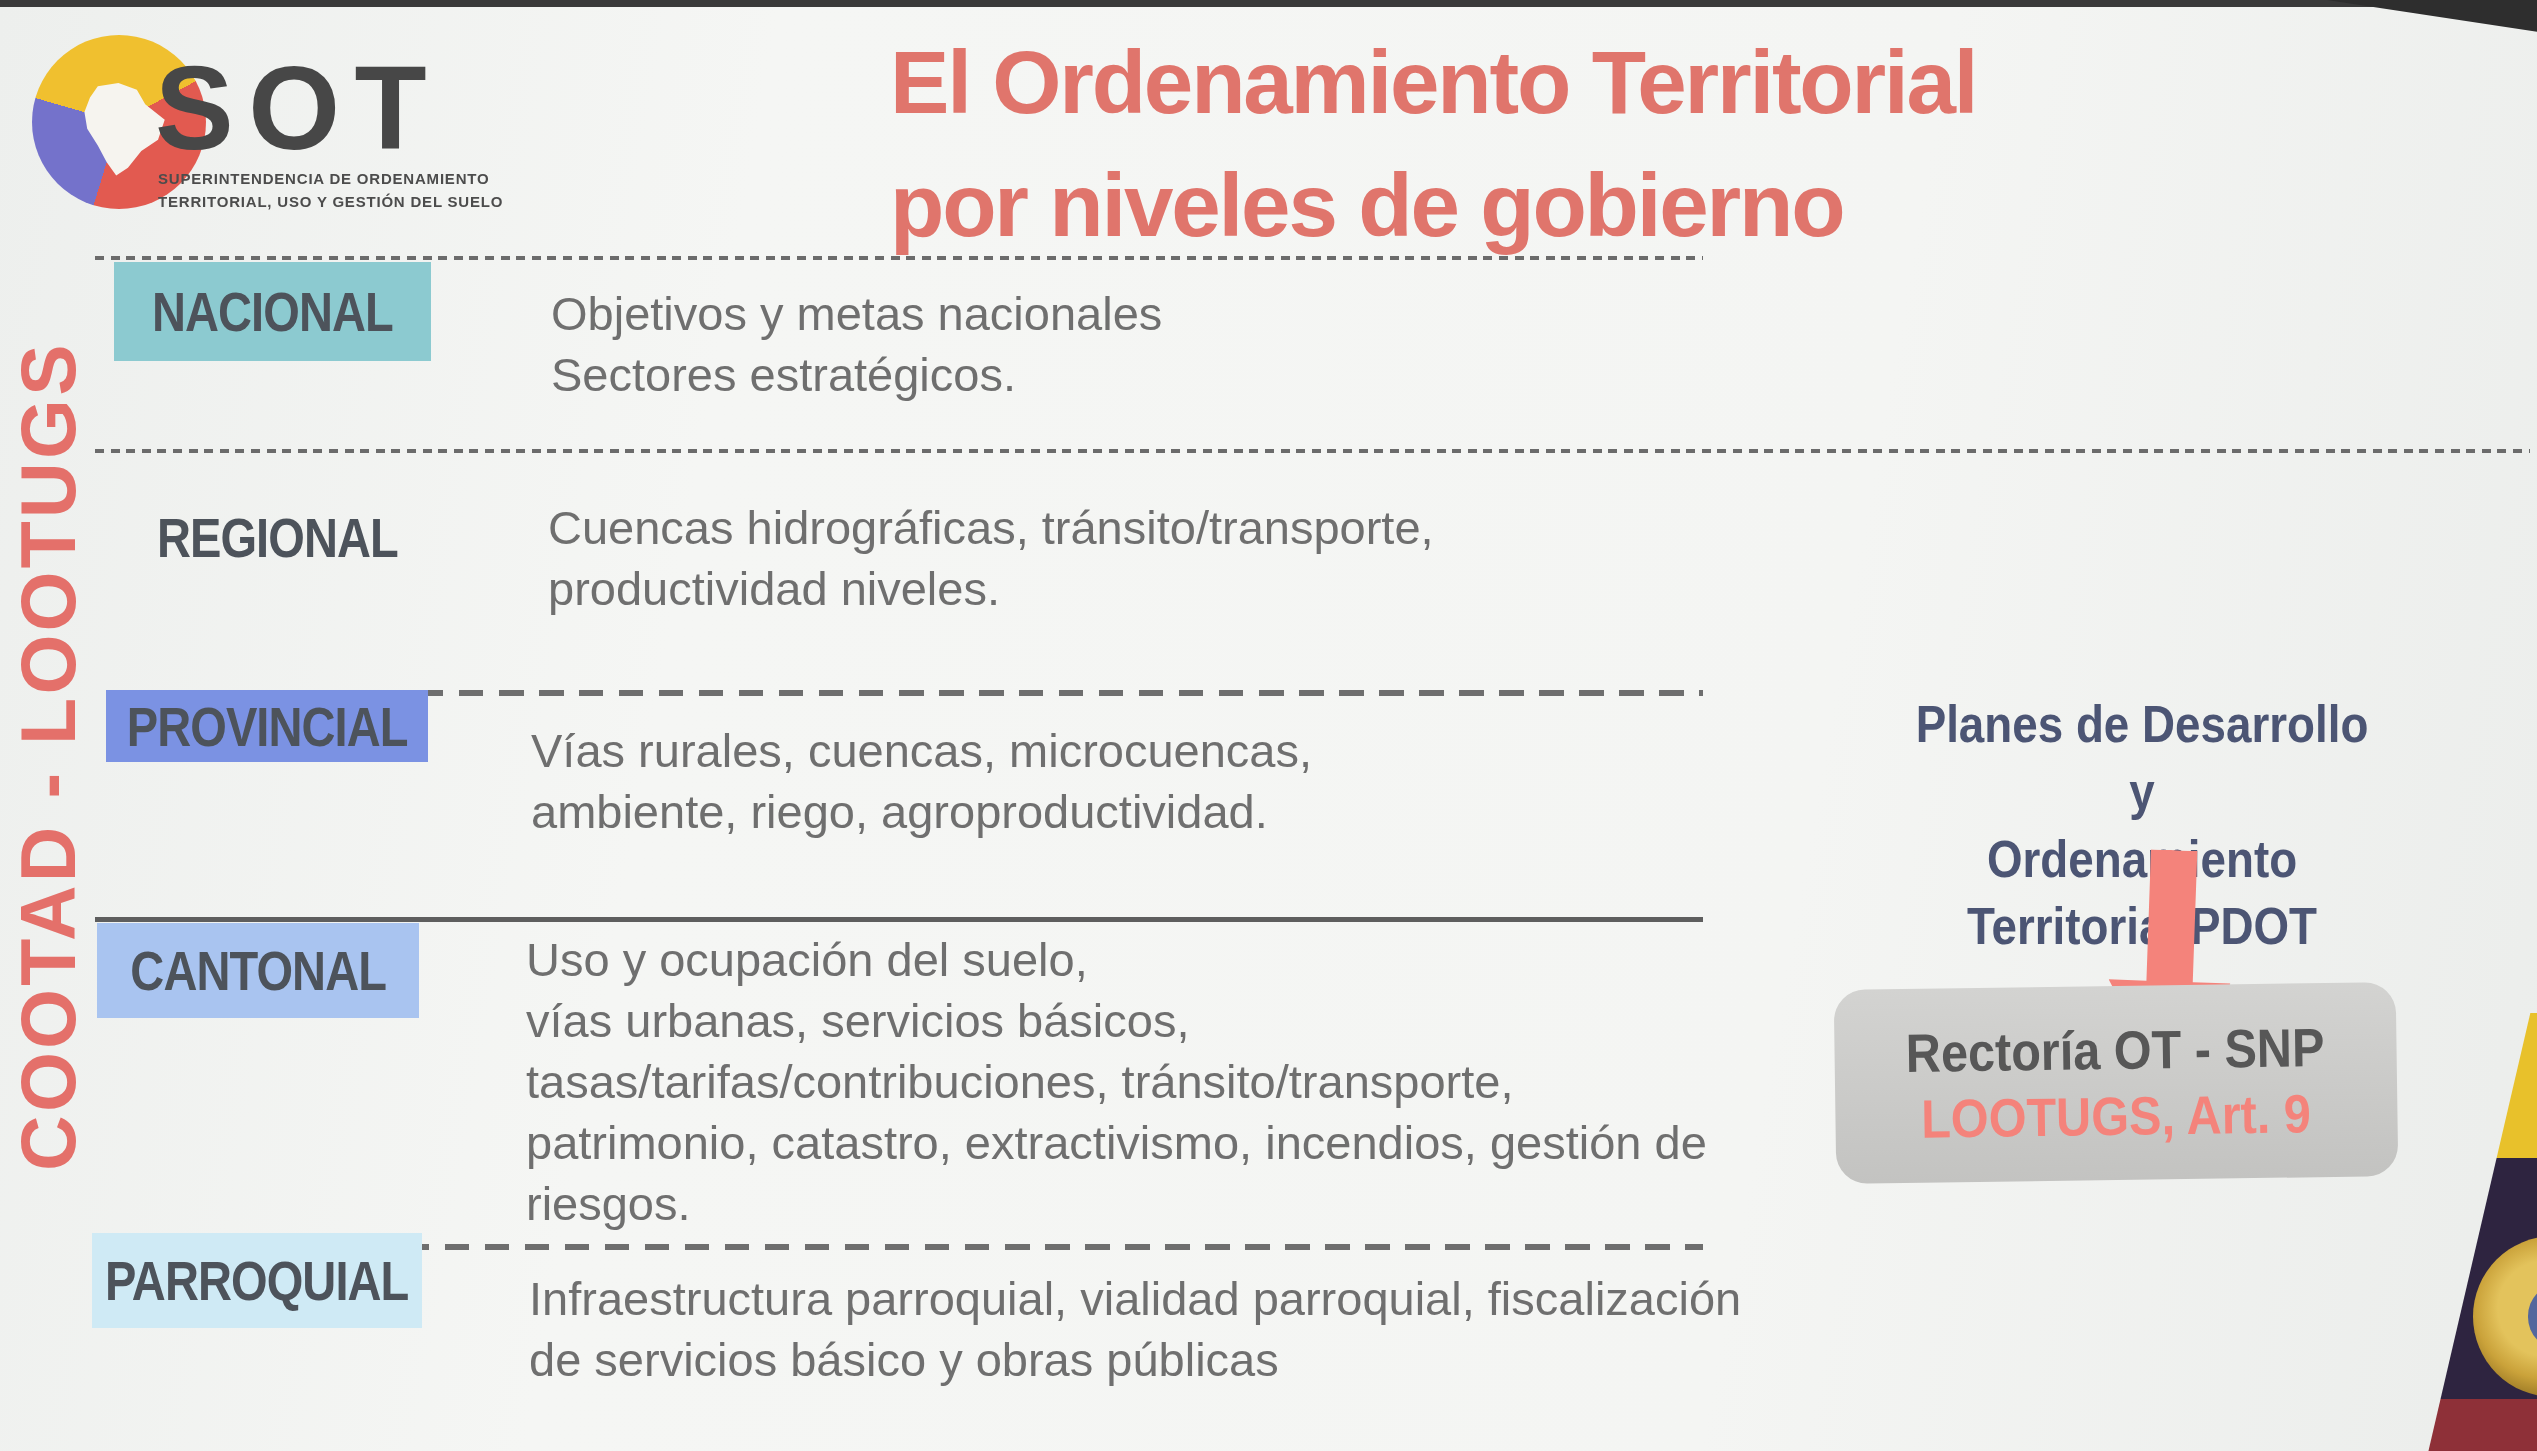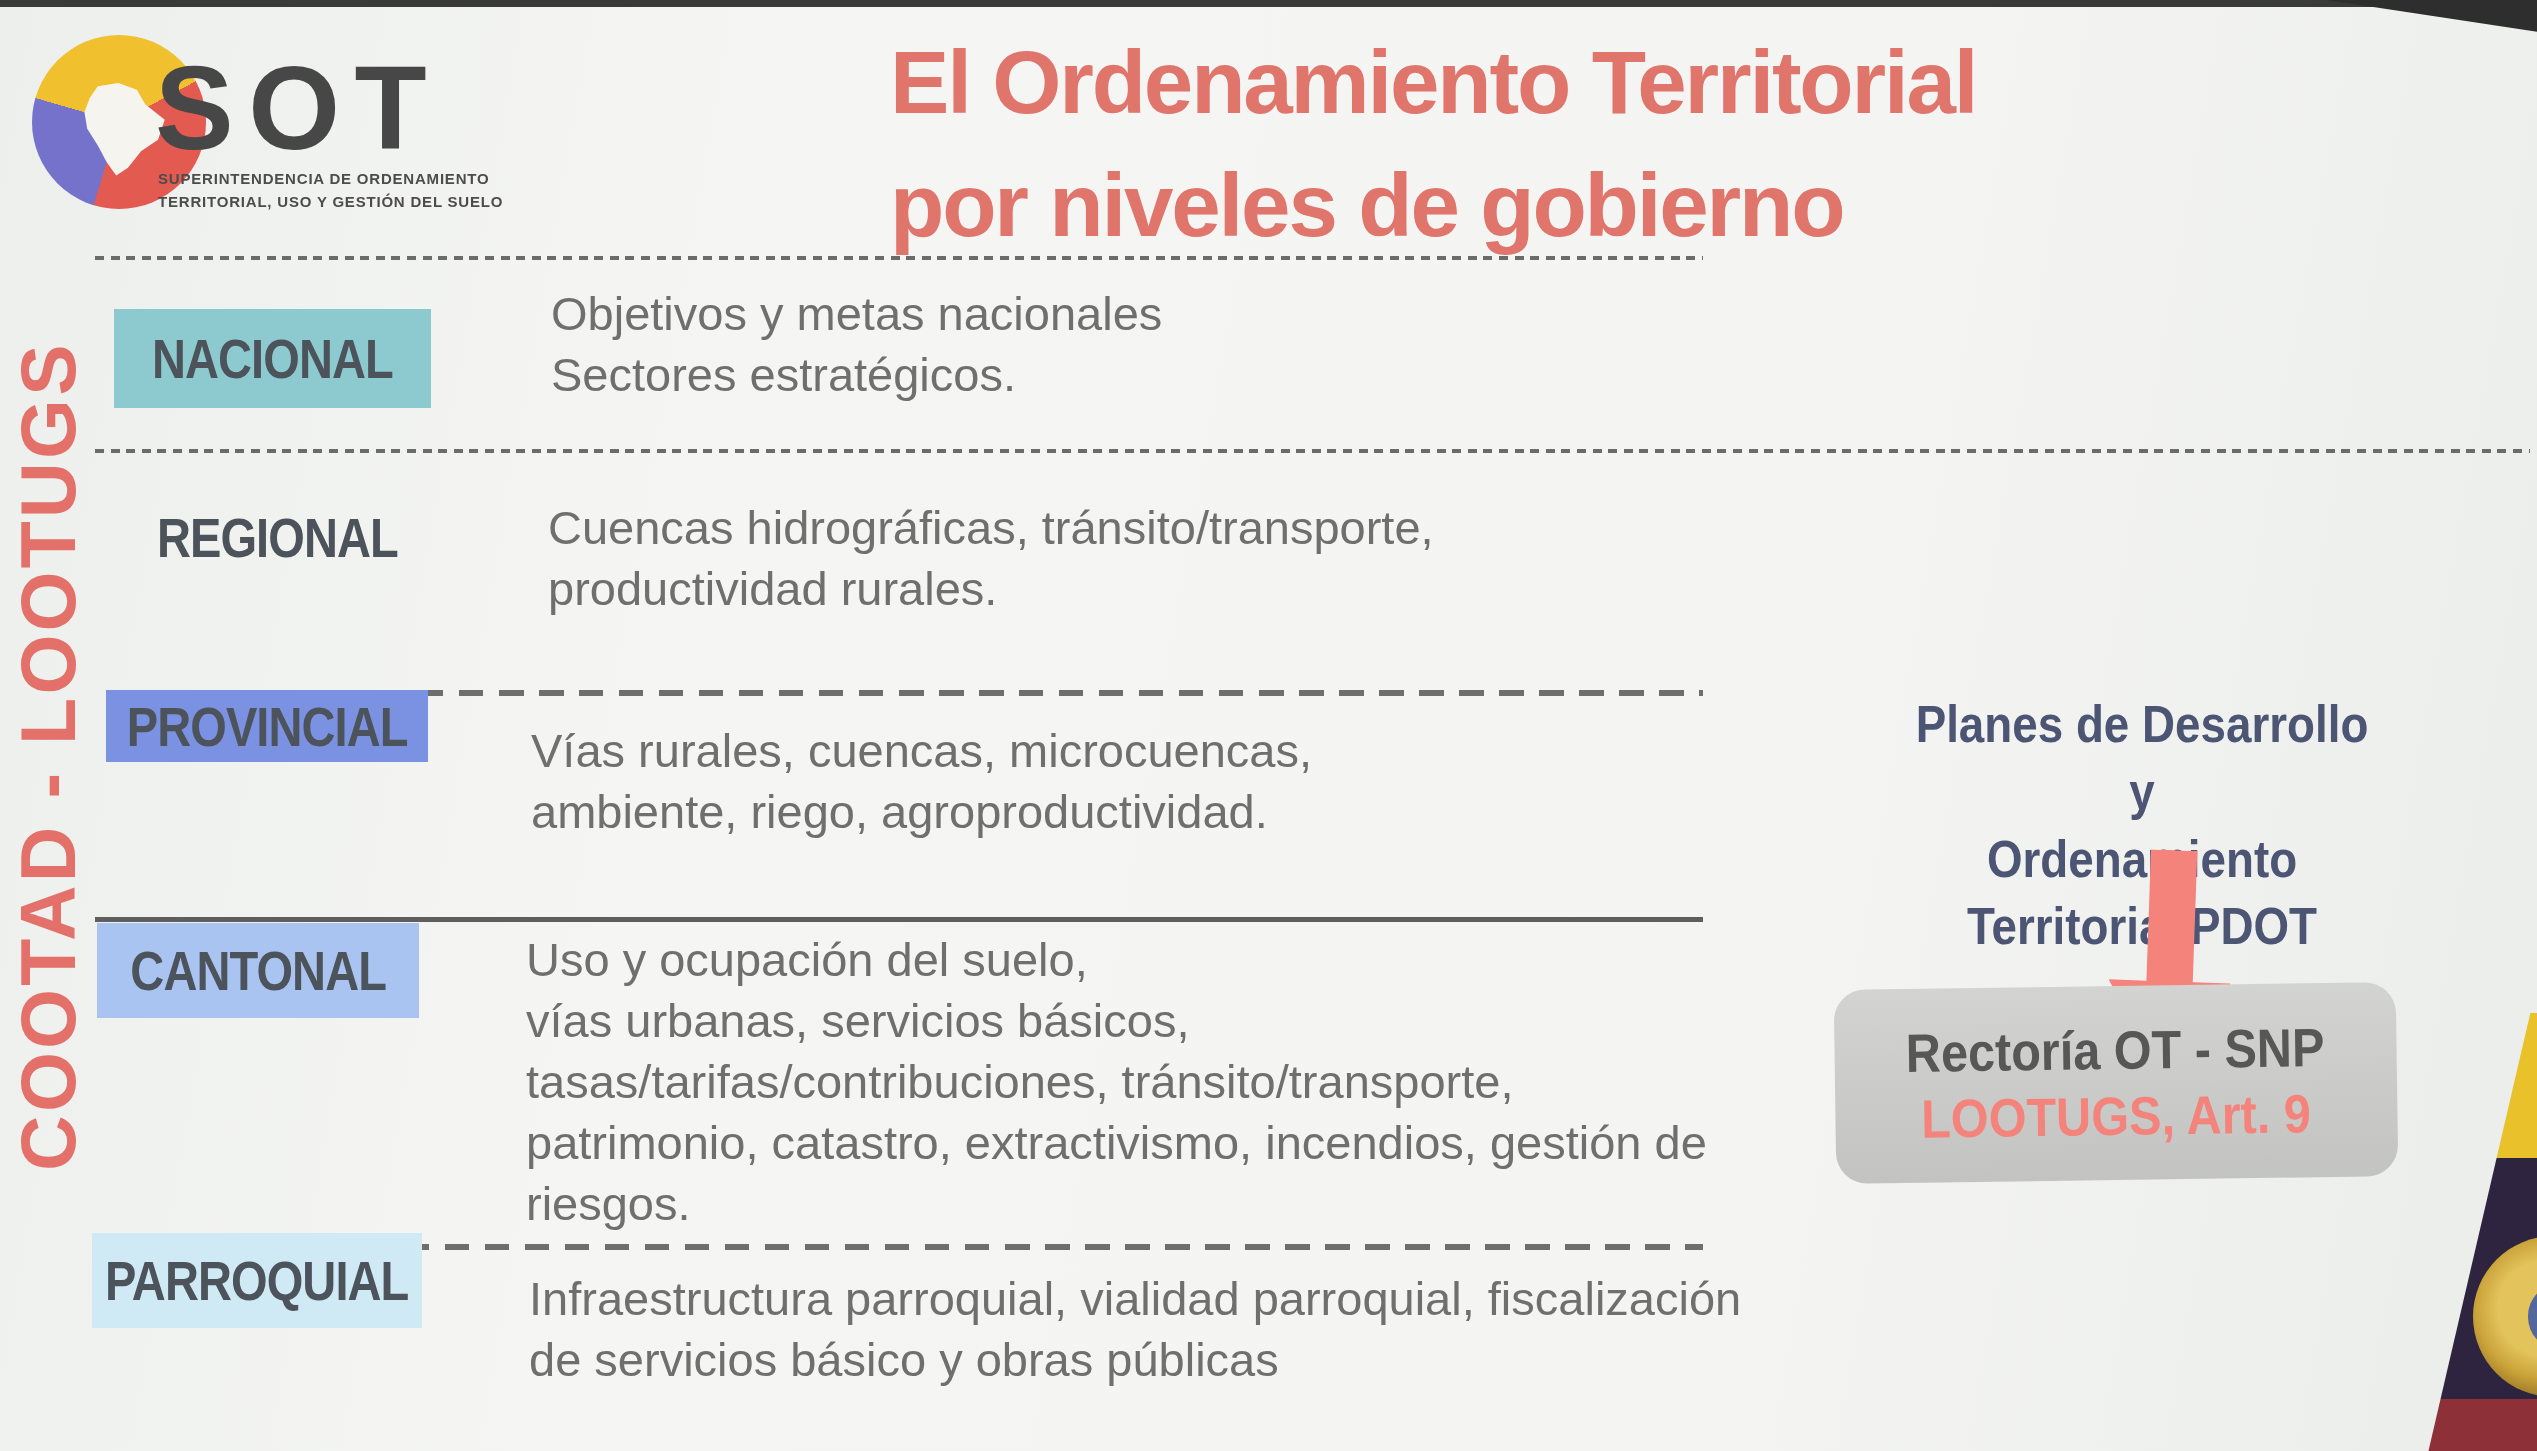--- a/index.html
+++ b/index.html
@@ -104,40 +104,40 @@
   </div>
 
   <div class="side-label" style="color: rgb(228, 112, 106);">COOTAD - LOOTUGS</div>
 
   <div class="sep dash-fine sep1"></div>
   <div class="sep dash-fine sep2"></div>
   <div class="sep dash-long sep3"></div>
   <div class="sep solid sep4"></div>
   <div class="sep dash-long sep5"></div>
 
-  <div class="level-box box-nacional" style="background: rgb(140, 202, 208); margin-top: 47px;">
+  <div class="level-box box-nacional" style="background: rgb(140, 202, 208);">
     <span class="level-label">NACIONAL</span>
   </div>
   <div class="level-box box-regional">
     <span class="level-label">REGIONAL</span>
   </div>
   <div class="level-box box-provincial" style="background: rgb(123, 146, 227);">
     <span class="level-label">PROVINCIAL</span>
   </div>
   <div class="level-box box-cantonal" style="background: rgb(169, 196, 240);">
     <span class="level-label">CANTONAL</span>
   </div>
   <div class="level-box box-parroquial" style="background: rgb(207, 234, 245);">
     <span class="level-label">PARROQUIAL</span>
   </div>
 
   <div class="desc desc-nacional">Objetivos y metas nacionales
 Sectores estratégicos.</div>
   <div class="desc desc-regional">Cuencas hidrográficas, tránsito/transporte,
-productividad rurales.</div>
+productividad niveles.</div>
   <div class="desc desc-provincial">Vías rurales, cuencas, microcuencas,
 ambiente, riego, agroproductividad.</div>
   <div class="desc desc-cantonal">Uso y ocupación del suelo,
 vías urbanas, servicios básicos,
 tasas/tarifas/contribuciones, tránsito/transporte,
 patrimonio, catastro, extractivismo, incendios,  gestión de
 riesgos.</div>
   <div class="desc desc-parroquial">Infraestructura parroquial, vialidad parroquial, fiscalización
 de  servicios básico y obras públicas</div>
 

